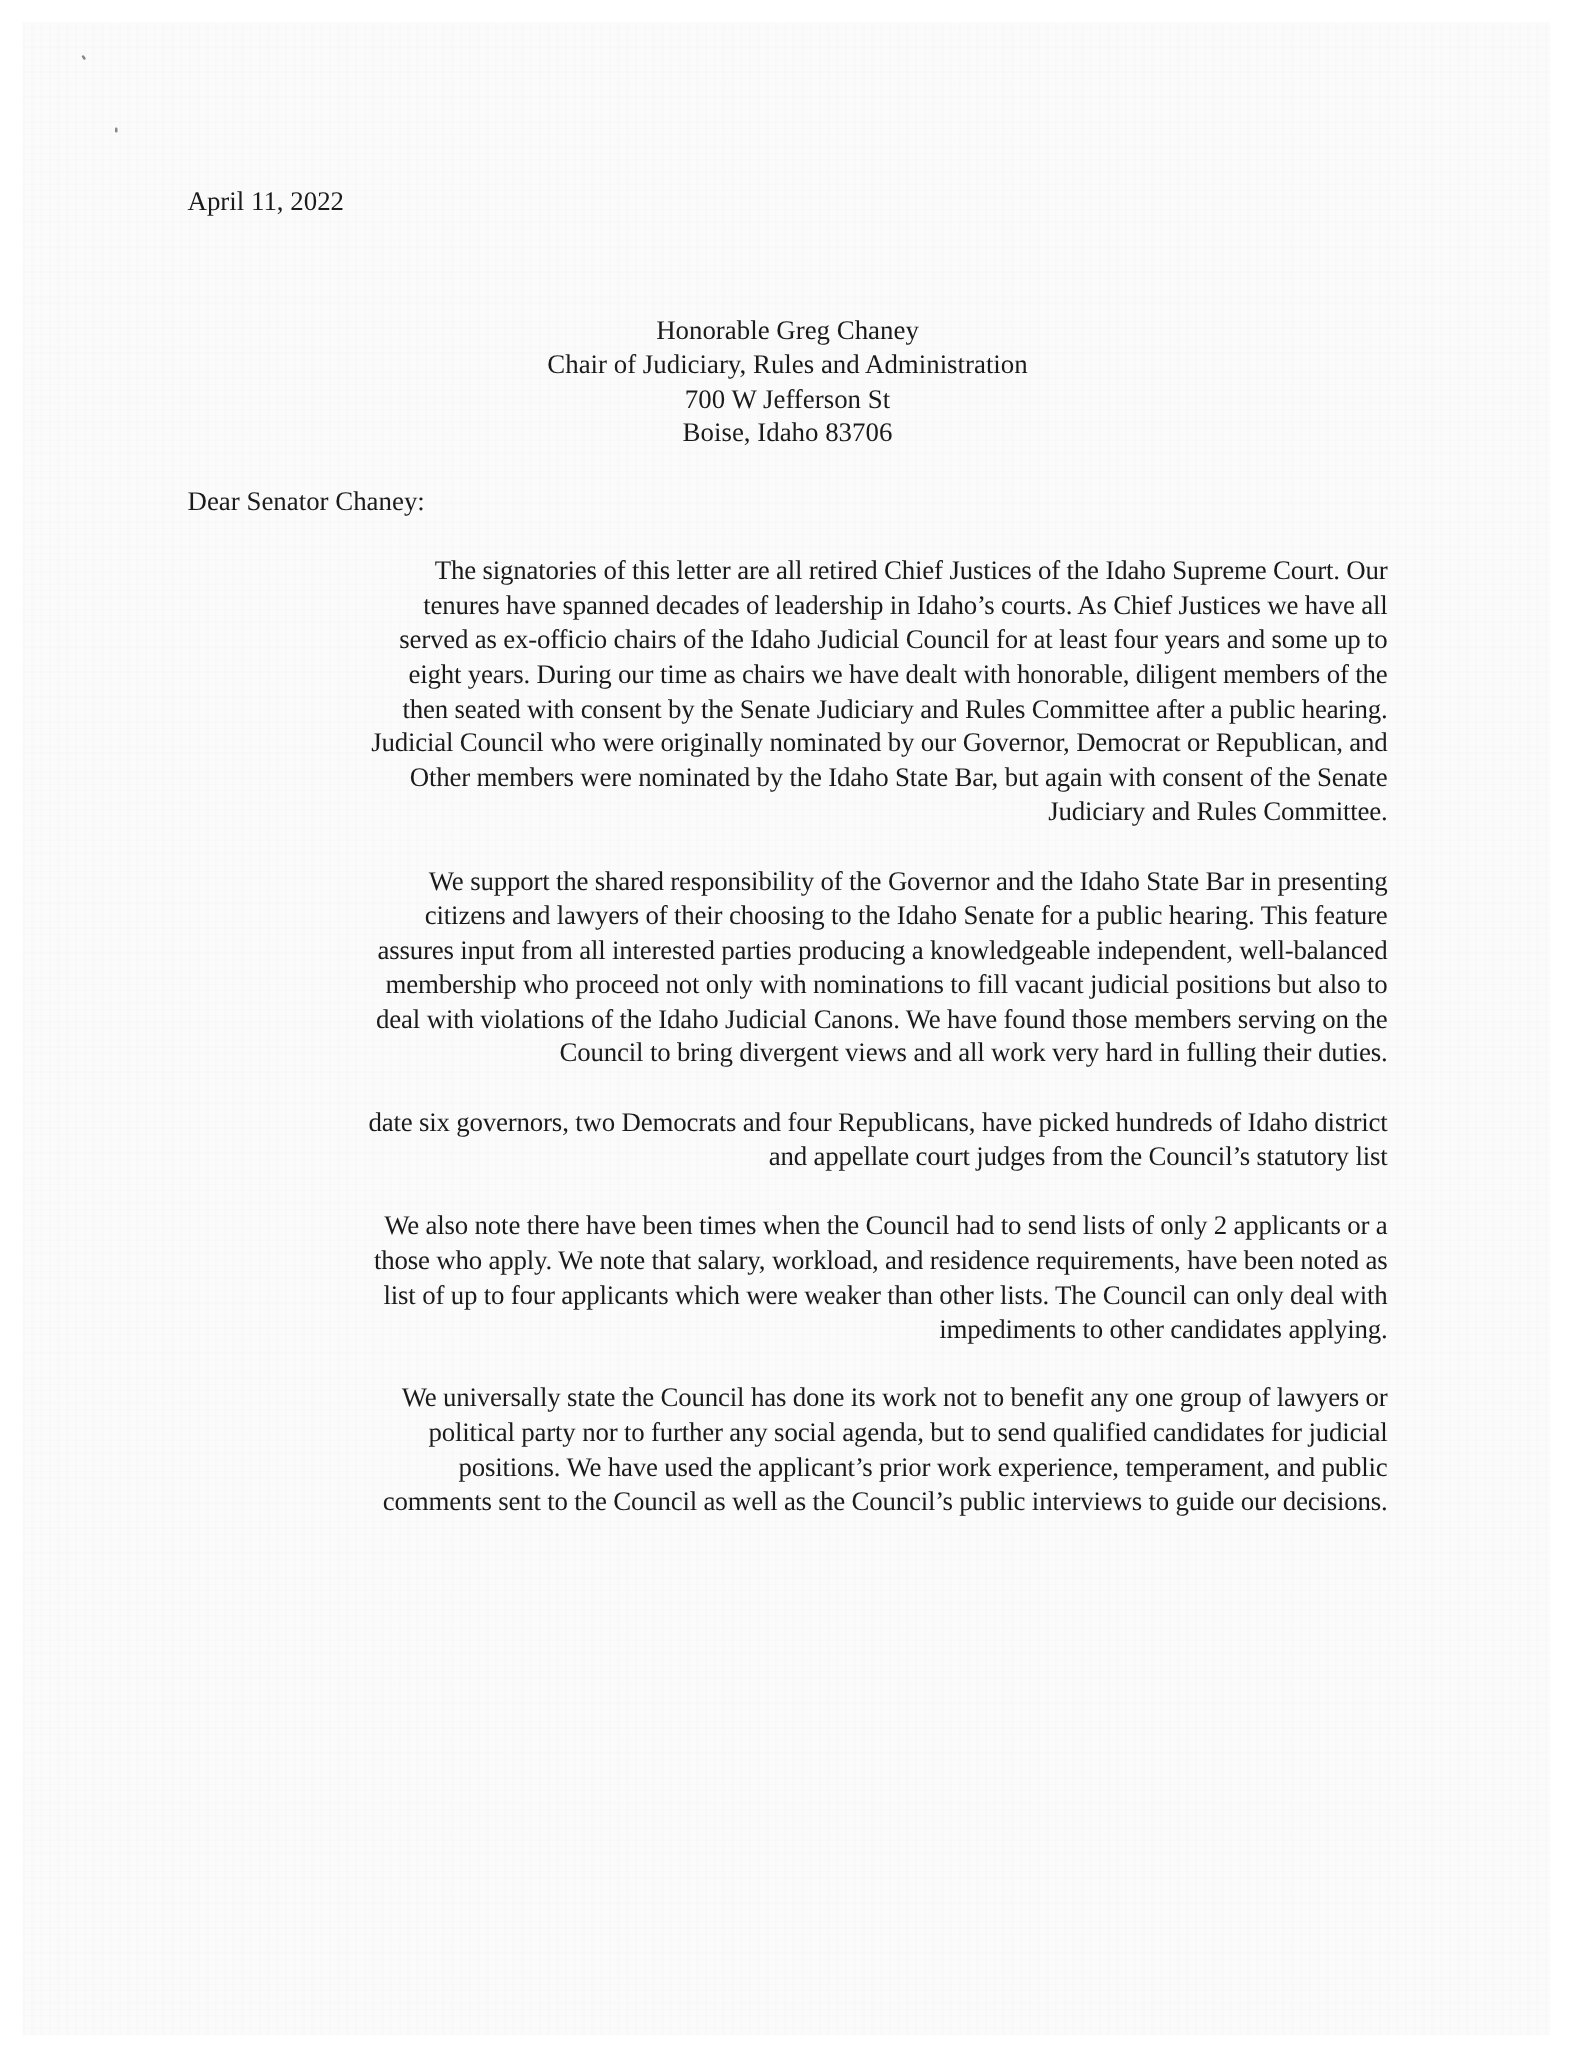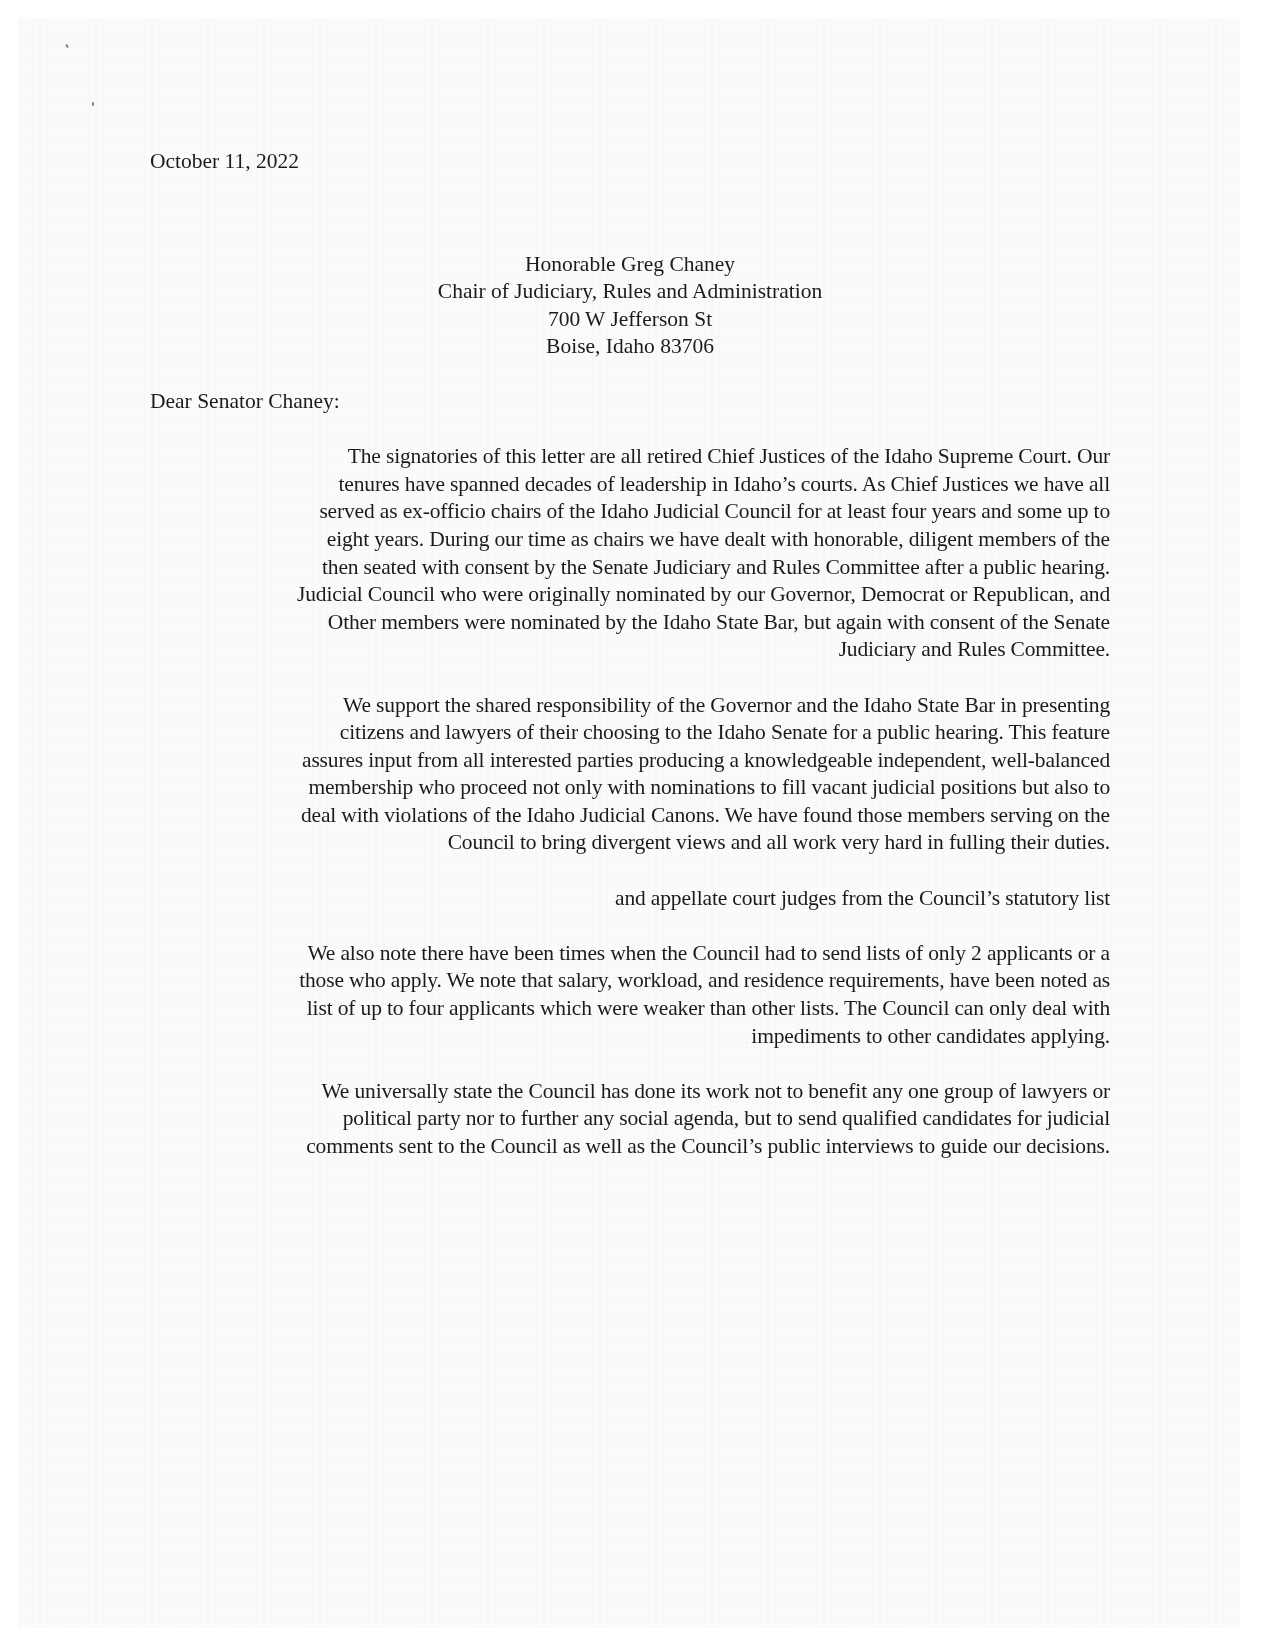--- a/index.html
+++ b/index.html
@@ -59,21 +59,21 @@
 <body>
 
 <div class="page">
   <span class="speck" style="left:48px; top:26px; transform:rotate(-35deg);"></span>
   <span class="speck" style="left:74px; top:84px;"></span>
 </div>
 
 <div class="letter">
 
   <div class="date-block">
-    <span class="line">October 11, 2022</span>
+    <span class="line">April 11, 2022</span>
   </div>
 
   <div class="address-block">
     <span class="line">Honorable Greg Chaney</span>
     <span class="line">Chair of Judiciary, Rules and Administration</span>
     <span class="line">700 W Jefferson St</span>
     <span class="line">Boise, Idaho 83706</span>
   </div>
 
   <div class="salutation">
@@ -95,29 +95,31 @@
   <div class="paragraph body-text">
     <span class="line">We support the shared responsibility of the Governor and the Idaho State Bar in presenting</span>
     <span class="line">citizens and lawyers of their choosing to the Idaho Senate for a public hearing.  This feature</span>
     <span class="line">assures input from all interested parties producing a knowledgeable independent, well-balanced</span>
     <span class="line">membership who proceed not only with nominations to fill vacant judicial positions but also to</span>
     <span class="line">deal with violations of the Idaho Judicial Canons.  We have found those members serving on the</span>
     <span class="line">Council to bring divergent views and all work very hard in fulling their duties.</span>
   </div>
 
   <div class="paragraph body-text">
+    <span class="line">date six governors, two Democrats and four Republicans, have picked hundreds of Idaho district</span>
     <span class="line">and appellate court judges from the Council’s statutory list</span>
   </div>
 
   <div class="paragraph body-text">
     <span class="line">We also note there have been times when the Council had to send lists of only 2 applicants or a</span>
     <span class="line">those who apply.  We note that salary, workload, and residence requirements, have been noted as</span>
     <span class="line">list of up to four applicants which were weaker than other lists.  The Council can only deal with</span>
     <span class="line">impediments to other candidates applying.</span>
   </div>
 
   <div class="paragraph body-text">
     <span class="line">We universally state the Council has done its work not to benefit any one group of lawyers or</span>
     <span class="line">political party nor to further any social agenda, but to send qualified candidates for judicial</span>
+    <span class="line">positions.  We have used the applicant’s prior work experience, temperament, and public</span>
     <span class="line">comments sent to the Council as well as the Council’s public interviews to guide our decisions.</span>
   </div>
 
 </div>
 
 </body></html>

